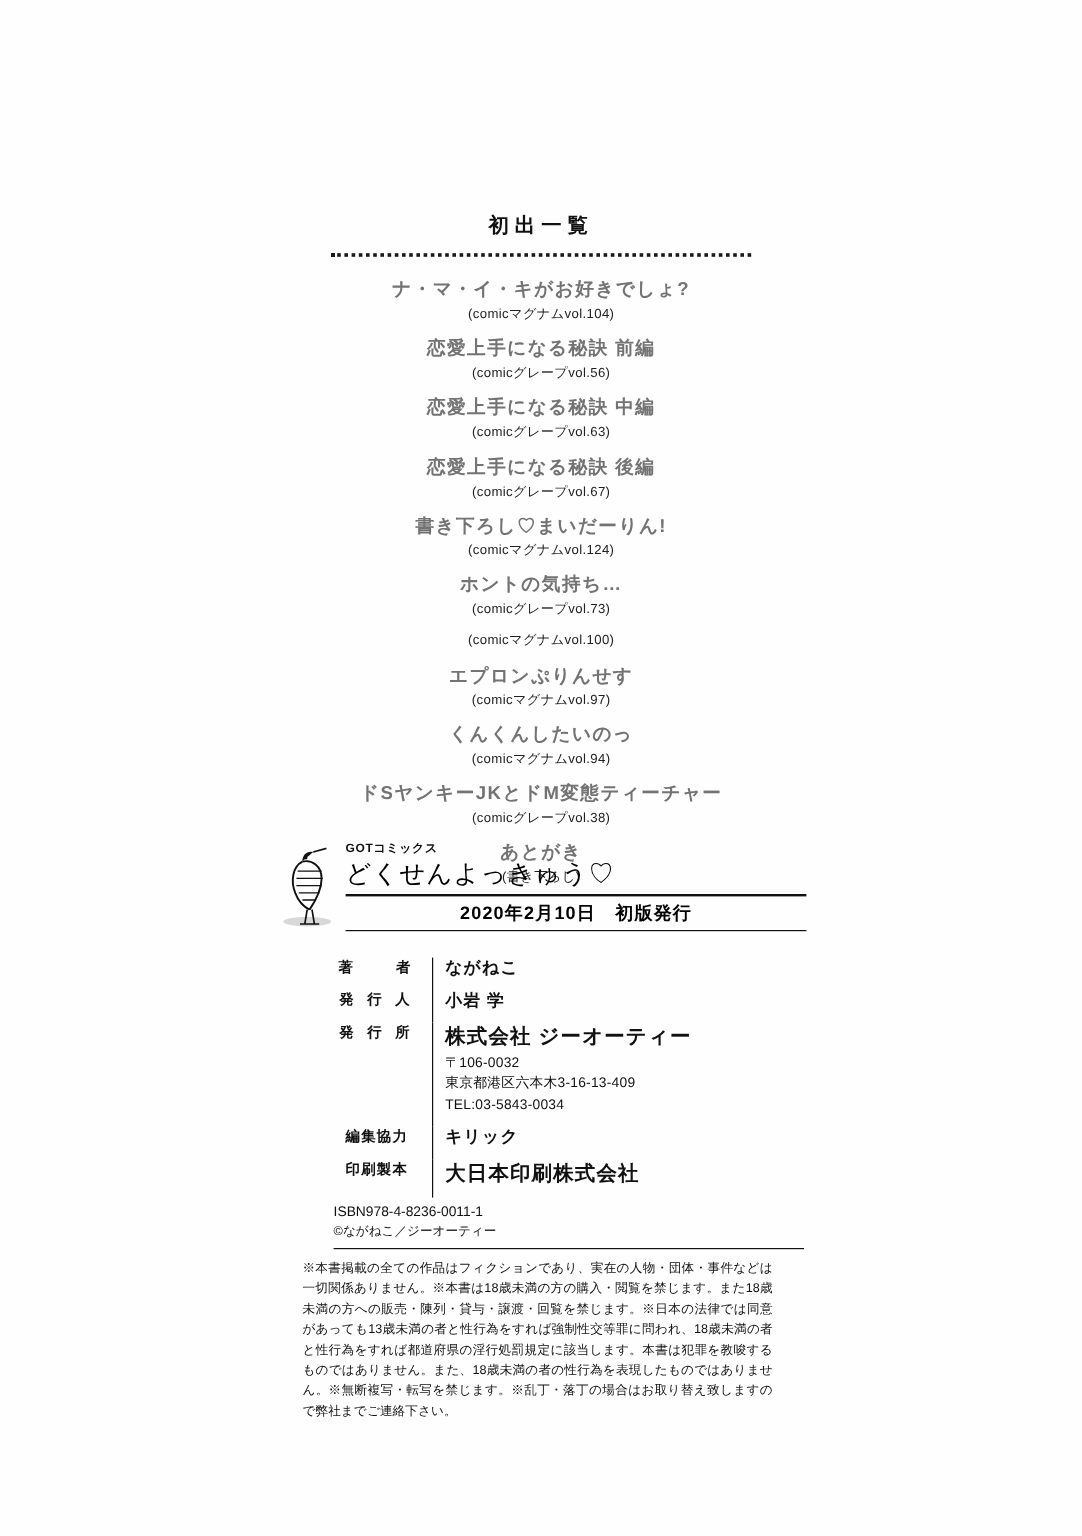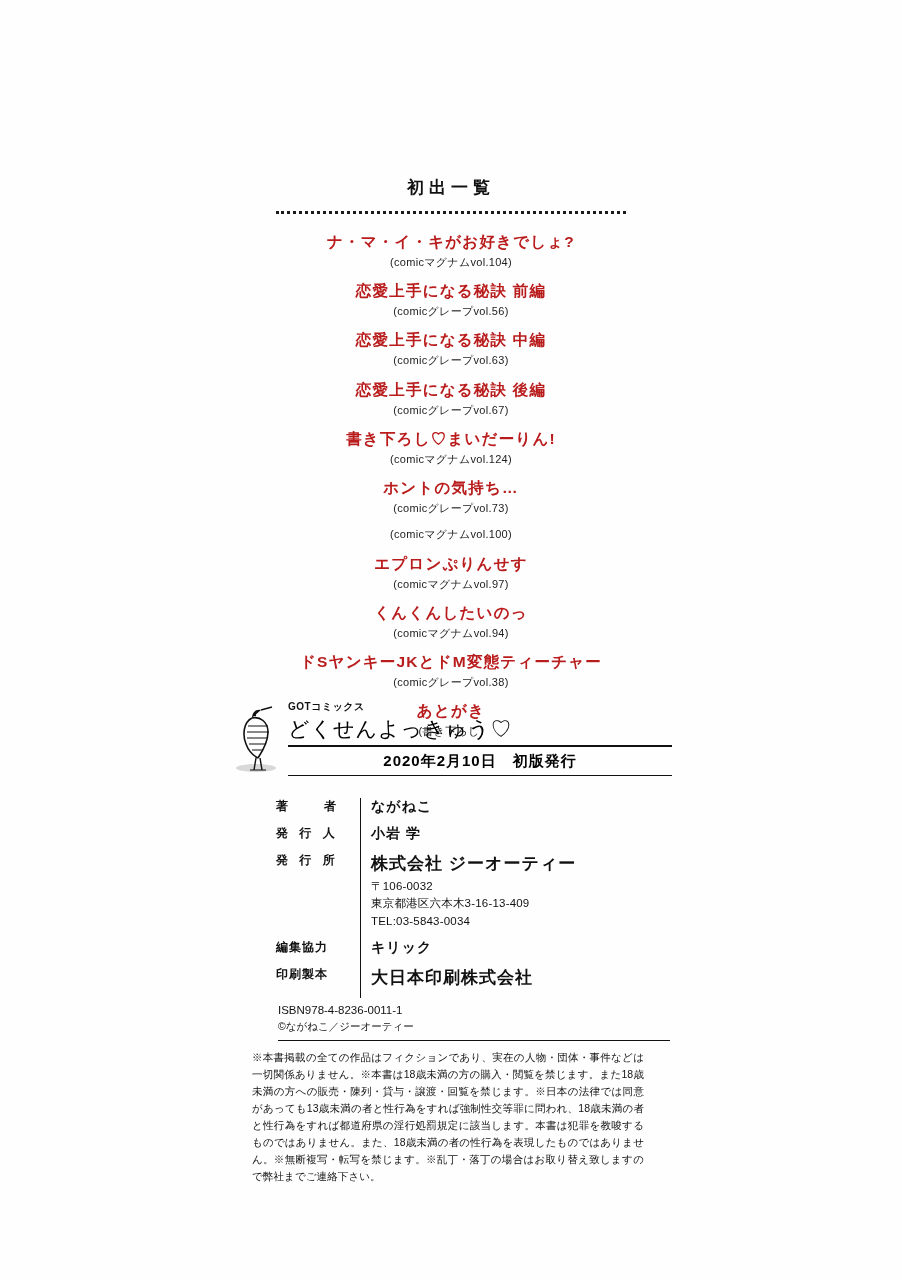--- a/index.html
+++ b/index.html
@@ -45,21 +45,21 @@
     border-top: 3px dotted #1a1a1a;
     height: 0;
   }
   .credit-entry {
     margin: 0 0 12px 0;
   }
   .credit-entry .work-title {
     font-size: 15.5px;
     font-weight: 700;
     letter-spacing: 1.2px;
-    color: #b91c1c;
+    color: #737373;
     line-height: 1.35;
   }
   .credit-entry .work-source {
     font-size: 11px;
     letter-spacing: 0.3px;
     color: #222;
     margin-top: 2px;
     line-height: 1.3;
   }
 
@@ -120,21 +120,21 @@
   }
   .staff td {
     vertical-align: top;
     padding: 0;
   }
   .staff .lbl {
     width: 76px;
     font-size: 12px;
     font-weight: 700;
     letter-spacing: 4px;
-    text-align: left;
+    text-align: center;
     padding-right: 8px;
     padding-bottom: 9px;
     white-space: nowrap;
     color: #111;
   }
   .staff .lbl.tight { letter-spacing: 1px; }
   .staff .val {
     border-left: 1.5px solid #111;
     padding-left: 10px;
     padding-bottom: 9px;

